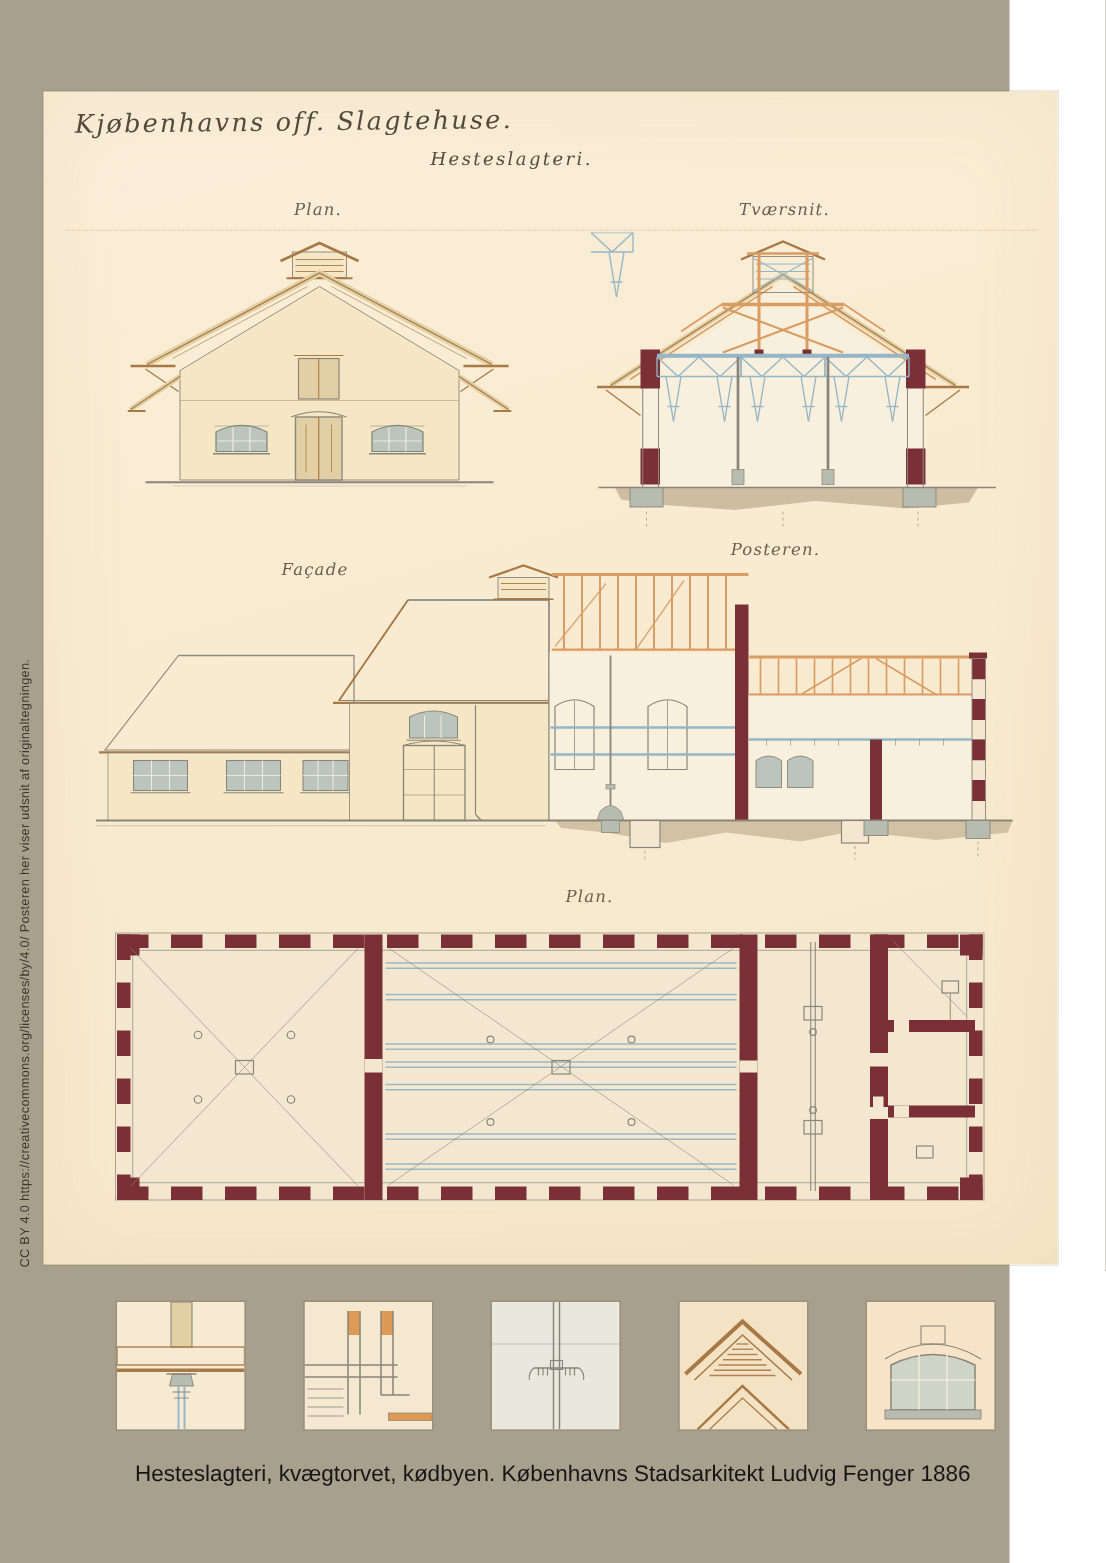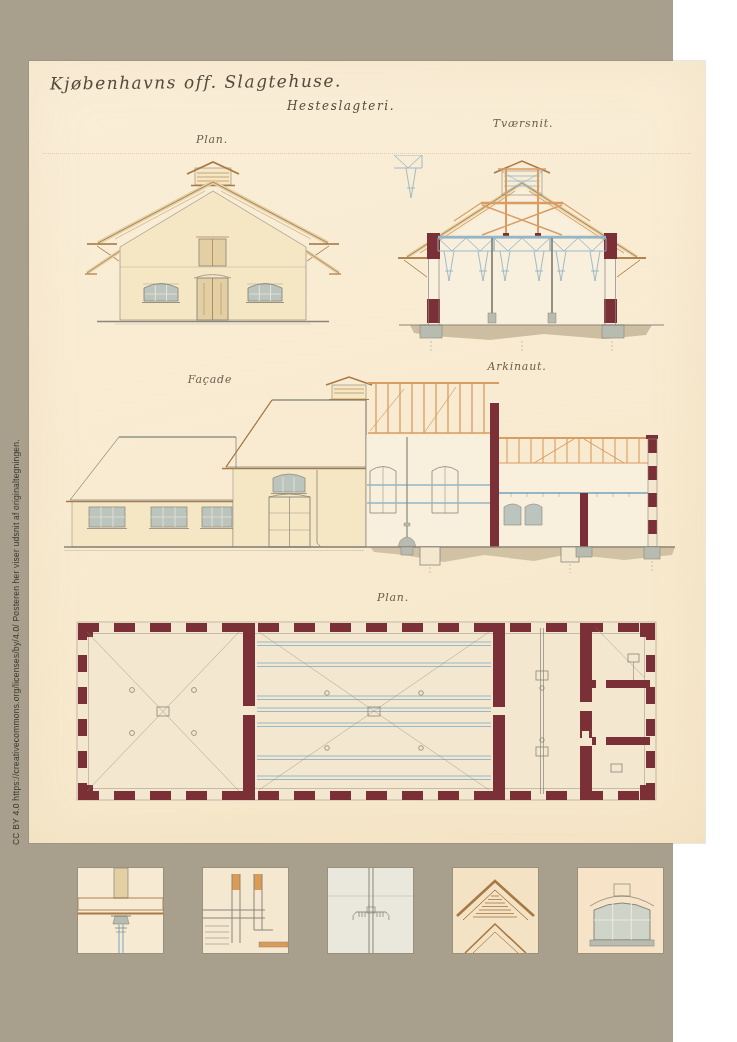--- a/index.html
+++ b/index.html
@@ -9,21 +9,21 @@
     background:linear-gradient(165deg,#faeed8 0%,#f8ebd1 45%,#f6e7c9 100%);
     box-shadow:0 0 0 1px rgba(110,92,62,.15), inset 0 0 60px rgba(200,160,100,.10);}
   .sheet-rule{position:absolute;left:14px;right:14px;top:92px;border-top:1px dotted rgba(205,125,90,.30);}
   .title1{position:absolute;left:21px;top:11px;font-family:"DejaVu Serif",serif;font-style:italic;
     font-size:17px;color:var(--title-ink,#544a3c);letter-spacing:1.5px;transform:rotate(-0.6deg);}
   .title2{position:absolute;left:258px;top:38px;font-family:"DejaVu Serif",serif;font-style:italic;
     font-size:12px;color:var(--title-ink,#544a3c);letter-spacing:1.6px;}
   .lbl{position:absolute;transform:translateX(-50%);font-family:"DejaVu Serif",serif;font-style:italic;
     font-size:11px;color:var(--label-ink,#6a5e4e);letter-spacing:.8px;}
   .lbl-gavl{left:183px;top:72px;}
-  .lbl-tvaer{left:494px;top:56px;}
+  .lbl-tvaer{left:494px;top:72px;}
   .lbl-facade{left:181px;top:312px;}
   .lbl-langsnit{left:488px;top:299px;}
   .lbl-plan{left:364px;top:530px;}
   .drw{position:absolute;}
   .d-gavl{left:56px;top:96px;width:256px;height:178px;}
   .d-tvaer{left:365px;top:94px;width:276px;height:200px;}
   .d-fac{left:35px;top:314px;width:615px;height:200px;}
   .d-plan{left:46px;top:557px;width:585px;height:186px;}
   .cc{position:absolute;width:292px;left:-130px;top:694px;transform:rotate(-90deg);
     font-size:8.5px;color:#3b382f;text-align:center;letter-spacing:.2px;white-space:nowrap;}
@@ -52,21 +52,21 @@
 
 <div class="poster">
 
   <div class="sheet">
     <div class="sheet-rule"></div>
     <div class="title1">Kjøbenhavns off. Slagtehuse.</div>
     <div class="title2">Hesteslagteri.</div>
     <div class="lbl lbl-gavl">Plan.</div>
     <div class="lbl lbl-tvaer">Tværsnit.</div>
     <div class="lbl lbl-facade">Façade</div>
-    <div class="lbl lbl-langsnit">Arkinaut.</div>
+    <div class="lbl lbl-langsnit">Posteren.</div>
     <div class="lbl lbl-plan">Plan.</div>
 
     <svg class="drw d-gavl" viewBox="0 0 256 178">
       <polygon class="fw outl" points="128,34 221,90 221,163 35,163 35,90" stroke-width="0.6"></polygon>
       <line class="sg" x1="35" y1="110" x2="221" y2="110" stroke-width="0.5" opacity="0.55"></line>
 
       <rect class="fw outl" x="110" y="11" width="36" height="17" stroke-width="0.6"></rect>
       <line class="std" x1="112" y1="16" x2="144" y2="16" stroke-width="0.6"></line>
       <line class="std" x1="112" y1="20" x2="144" y2="20" stroke-width="0.6"></line>
       <line class="std" x1="112" y1="24" x2="144" y2="24" stroke-width="0.6"></line>
@@ -491,13 +491,14 @@
     <rect x="0" y="0" width="85" height="85" style="fill:#f7e4c8"></rect>
     <path class="sg" d="M12,38 Q44,18 76,38" stroke-width="0.8"></path>
     <rect class="outl fnone" x="36" y="16" width="16" height="12" stroke-width="0.7"></rect>
     <path d="M16,72 v-30 q28,-14 56,0 v30 z" style="fill:#cfd4c9" class="outl" stroke-width="1"></path>
     <line class="spale" x1="34.7" y1="34" x2="34.7" y2="72" stroke-width="1"></line>
     <line class="spale" x1="53.3" y1="34" x2="53.3" y2="72" stroke-width="1"></line>
     <line class="spale" x1="16" y1="52" x2="72" y2="52" stroke-width="0.9"></line>
     <rect class="fstone outl" x="12" y="72" width="64" height="6" stroke-width="0.6"></rect>
   </svg>
 
+  <div class="caption">Hesteslagteri, kvægtorvet, kødbyen. Københavns Stadsarkitekt Ludvig Fenger 1886</div>
 </div>
 
 </body></html>

